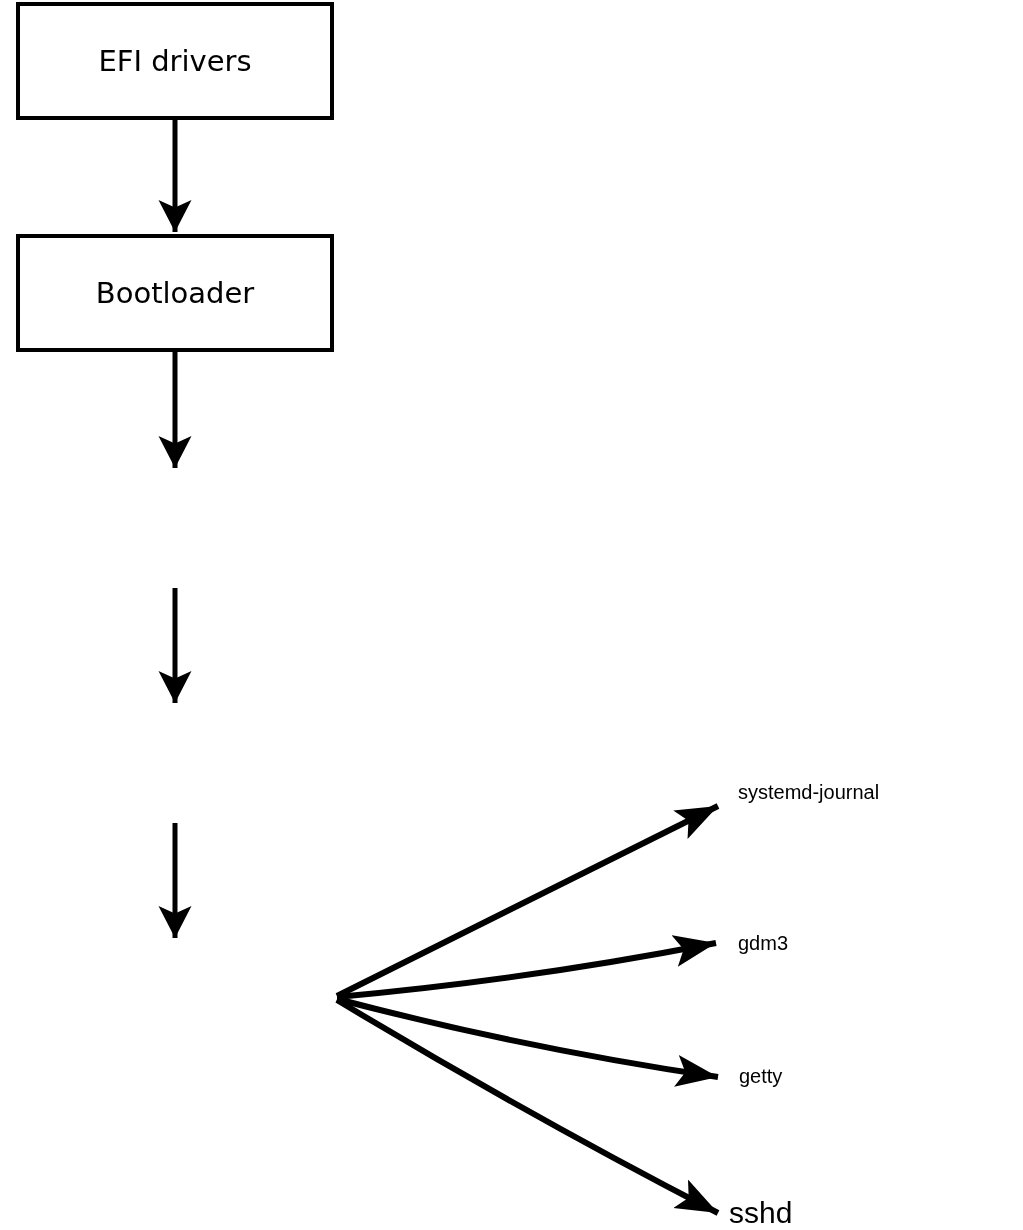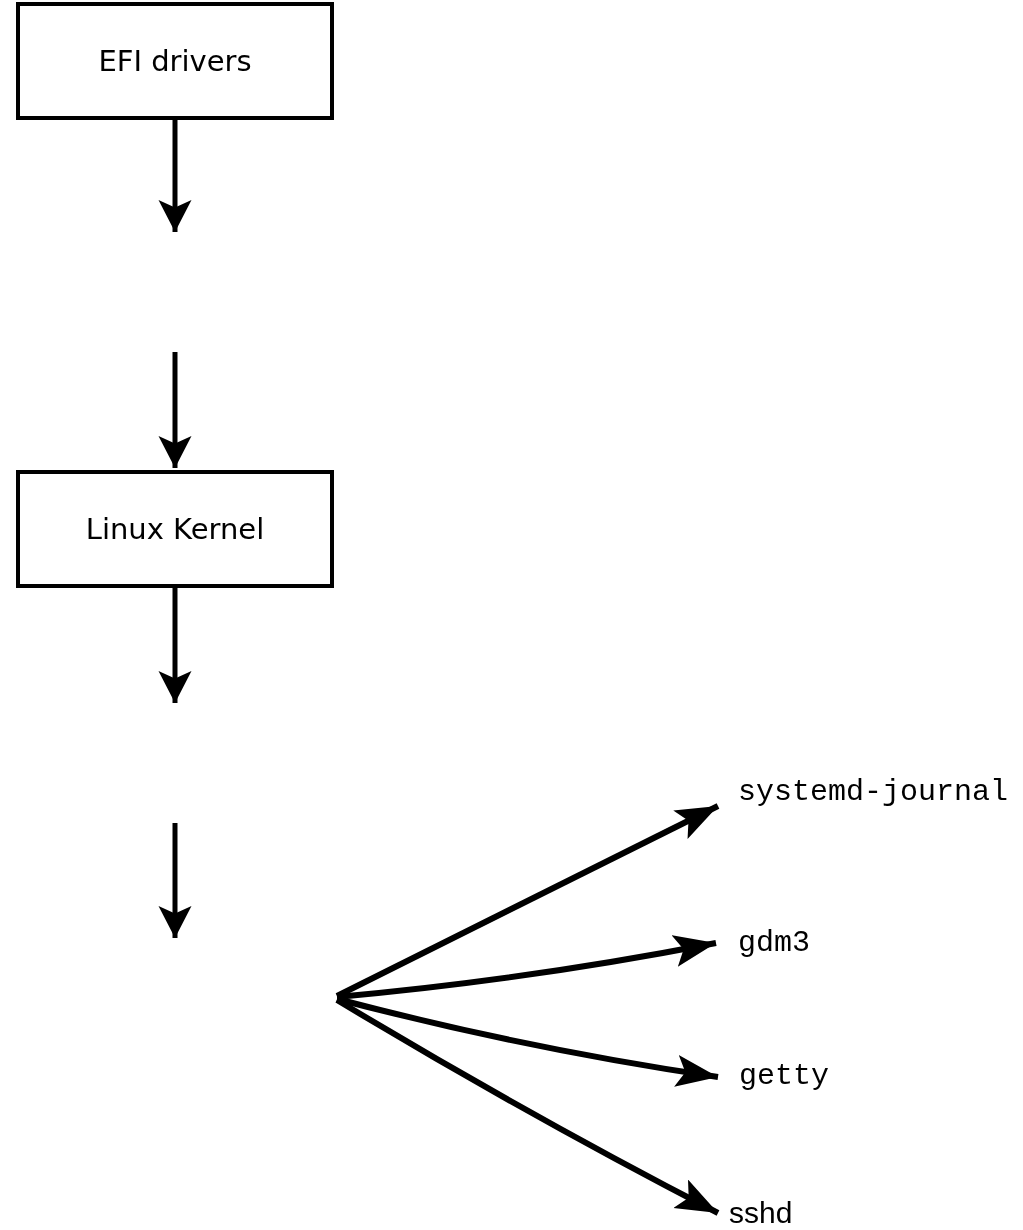--- a/index.html
+++ b/index.html
@@ -50,22 +50,22 @@
     top: 162px;
     font-size: 29px;
     line-height: 34px;
     white-space: nowrap;
   }
   .branch-label {
     position: absolute;
     white-space: nowrap;
   }
   .branch-label.mono {
-    font-family: Liberation Mono, monospace;
-    font-size: 30px;
+    font-family: Liberation Sans, sans-serif;
+    font-size: 20px;
     line-height: 36px;
   }
   .branch-label.sans {
     font-family: Liberation Sans, sans-serif;
     font-size: 30px;
     line-height: 34px;
   }
 </style>
 </head>
 <body>
@@ -89,22 +89,22 @@
 
     <path class="edge fline" d="M321,996 L702,806" marker-end="url(#mf)"></path>
     <path class="edge fline" d="M321,997 Q510,980 700,943" marker-end="url(#mf)"></path>
     <path class="edge fline" d="M321,999 Q511,1049 702,1077" marker-end="url(#mf)"></path>
     <path class="edge fline" d="M321,1000 Q512,1115 702,1213" marker-end="url(#mf)"></path>
   </svg>
 
   <div class="box" style="top:2px">
     <span>EFI drivers</span>
   </div>
-  <div class="box" style="top:470px">
-    <span>Linux Kernel</span>
+  <div class="box" style="top:234px">
+    <span>Bootloader</span>
   </div>
 
 
   <div class="branch-label mono" style="left:722px; top:774px">systemd-journal</div>
   <div class="branch-label mono" style="left:722px; top:925px">gdm3</div>
   <div class="branch-label mono" style="left:723px; top:1058px">getty</div>
   <div class="branch-label sans" style="left:713px; top:1196px">sshd</div>
 
 </div>
 

